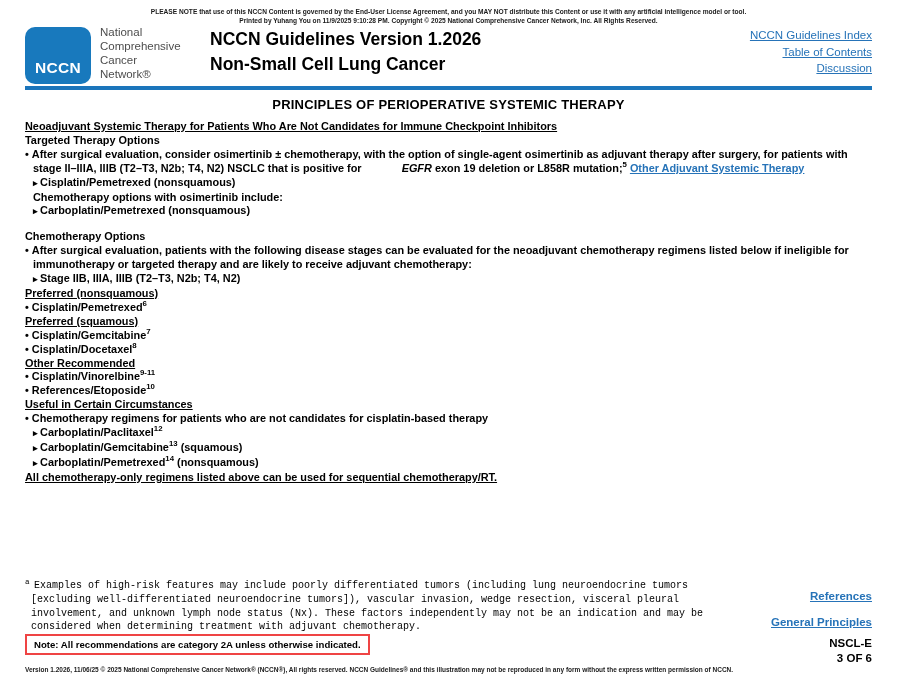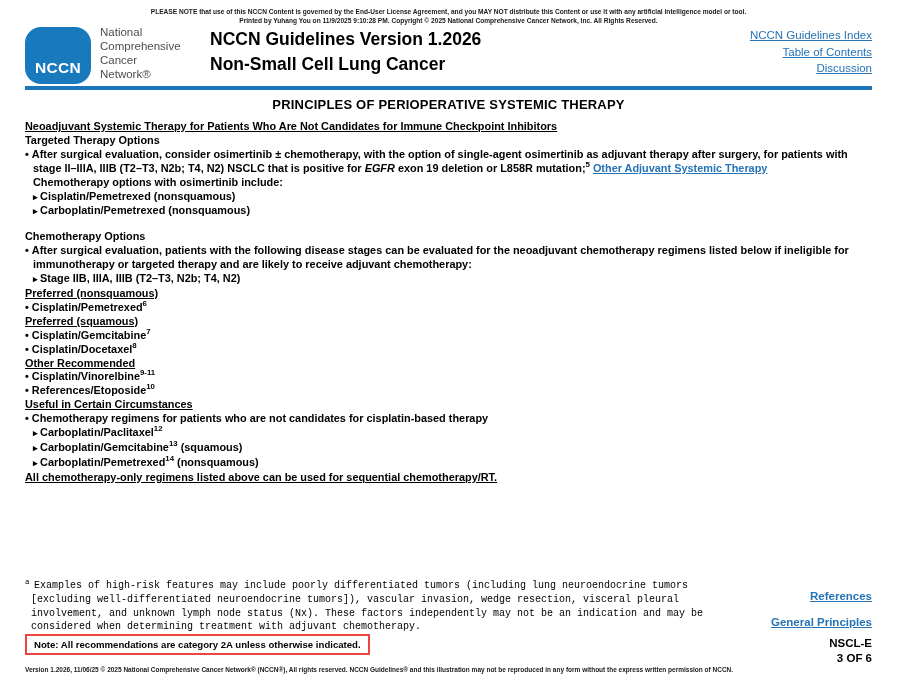--- a/index.html
+++ b/index.html
@@ -10,21 +10,21 @@
   html,body{margin:0;padding:0;background:#ffffff;}
   .page{
     position:relative;width:897px;height:690px;background:#fff;
     font-family:"Liberation Sans",sans-serif;color:#000;overflow:hidden;
   }
   
   .disclaimer{position:absolute;top:8px;left:0;right:0;text-align:center;
     font-size:6.6px;line-height:8.5px;font-weight:bold;color:#1a1a1a;}
   
   .logo-mark{position:absolute;left:25px;top:27px;width:66px;height:57px;
-    background:var(--logo-blue);border-radius:16px;color:#fff;font-weight:bold;
+    background:var(--logo-blue);border-radius:10px;color:#fff;font-weight:bold;
     font-size:15.5px;display:flex;align-items:flex-end;justify-content:center;
     padding-bottom:7px;box-sizing:border-box;letter-spacing:.3px;}
   .logo-name{position:absolute;left:100px;top:25px;font-size:11.5px;
     line-height:14px;color:#4d4d4d;}
   
   .title-block{position:absolute;left:210px;top:27px;}
   .doc-title{font-size:17.5px;font-weight:bold;line-height:25px;color:#000;}
   
   .header-links{position:absolute;right:25px;top:27px;text-align:right;
     font-size:11.5px;line-height:16.5px;}
@@ -39,21 +39,21 @@
     font-weight:bold;line-height:13.9px;color:#000;}
   .line{margin:0;}
   .heading-u{text-decoration:underline;}
   .bullet{padding-left:8px;text-indent:-8px;}
   .sub{margin-left:8px;padding-left:10px;text-indent:-10px;}
   .indent{margin-left:8px;}
   .gap{height:11px;}
   .marker{font-weight:bold;}
   .sub-marker{font-size:9px;}
   .sup{font-size:7.8px;vertical-align:super;line-height:0;}
-  .i{font-style:italic;}
+  .i{font-style:italic;margin-left:37px;}
   .link{color:var(--link-blue);text-decoration:underline;cursor:pointer;}
   
   .footnotes{position:absolute;left:25px;top:579px;width:714px;font-size:10px;
     font-weight:normal;line-height:13.8px;color:#000;}
   .footnote{padding-left:6px;text-indent:-6px;font-family:Liberation Mono, monospace;}
   .fn-marker{font-size:7.5px;vertical-align:super;line-height:0;}
   
   .side-links{position:absolute;right:25px;top:583px;text-align:right;
     font-size:11.5px;font-weight:bold;line-height:26px;}
   .side-links .link{display:block;}
@@ -98,22 +98,22 @@
     </div>
 
   <div class="rule"></div>
 
   <div class="page-heading">PRINCIPLES OF PERIOPERATIVE SYSTEMIC THERAPY</div>
 
   <div class="content" id="content">
       <div class="line heading-u"><span>Neoadjuvant Systemic Therapy for Patients Who Are Not Candidates for Immune Checkpoint Inhibitors</span></div>
       <div class="line heading"><span>Targeted Therapy Options</span></div>
       <div class="line bullet"><span class="marker">•&nbsp;</span><span>After surgical evaluation, consider osimertinib ± chemotherapy, with the option of single-agent osimertinib as adjuvant therapy after surgery, for patients with stage II–IIIA, IIIB (T2–T3, N2b; T4, N2) NSCLC that is positive for </span><span class="i">EGFR</span><span> exon 19 deletion or L858R mutation;</span><span class="sup">5</span><span> </span><span class="link">Other Adjuvant Systemic Therapy</span></div>
+      <div class="line sub"><span class="marker sub-marker">▸&nbsp;</span><span>Cisplatin/Pemetrexed (nonsquamous)</span></div>
       <div class="line indent"><span>Chemotherapy options with osimertinib include:</span></div>
-      <div class="line sub"><span class="marker sub-marker">▸&nbsp;</span><span>Cisplatin/Pemetrexed (nonsquamous)</span></div>
       <div class="line sub"><span class="marker sub-marker">▸&nbsp;</span><span>Carboplatin/Pemetrexed (nonsquamous)</span></div>
       <div class="line gap"></div>
       <div class="line heading"><span>Chemotherapy Options</span></div>
       <div class="line bullet"><span class="marker">•&nbsp;</span><span>After surgical evaluation, patients with the following disease stages can be evaluated for the neoadjuvant chemotherapy regimens listed below if ineligible for immunotherapy or targeted therapy and are likely to receive adjuvant chemotherapy:</span></div>
       <div class="line sub"><span class="marker sub-marker">▸&nbsp;</span><span>Stage IIB, IIIA, IIIB (T2–T3, N2b; T4, N2)</span></div>
       <div class="line heading-u"><span>Preferred (nonsquamous)</span></div>
       <div class="line bullet"><span class="marker">•&nbsp;</span><span>Cisplatin/Pemetrexed</span><span class="sup">6</span></div>
       <div class="line heading-u"><span>Preferred (squamous)</span></div>
       <div class="line bullet"><span class="marker">•&nbsp;</span><span>Cisplatin/Gemcitabine</span><span class="sup">7</span></div>
       <div class="line bullet"><span class="marker">•&nbsp;</span><span>Cisplatin/Docetaxel</span><span class="sup">8</span></div>

